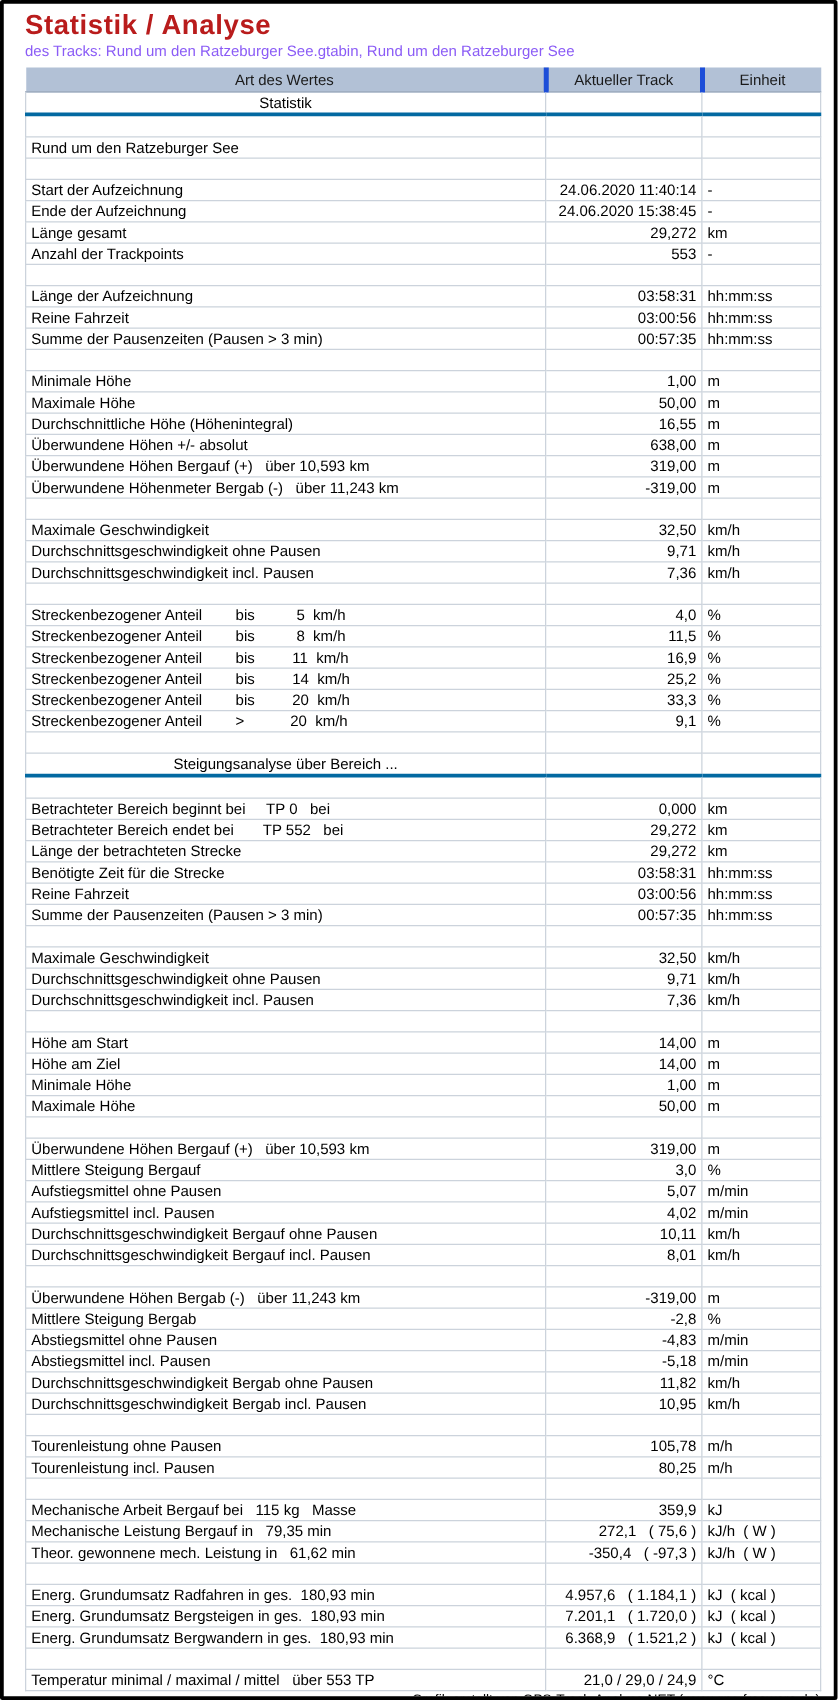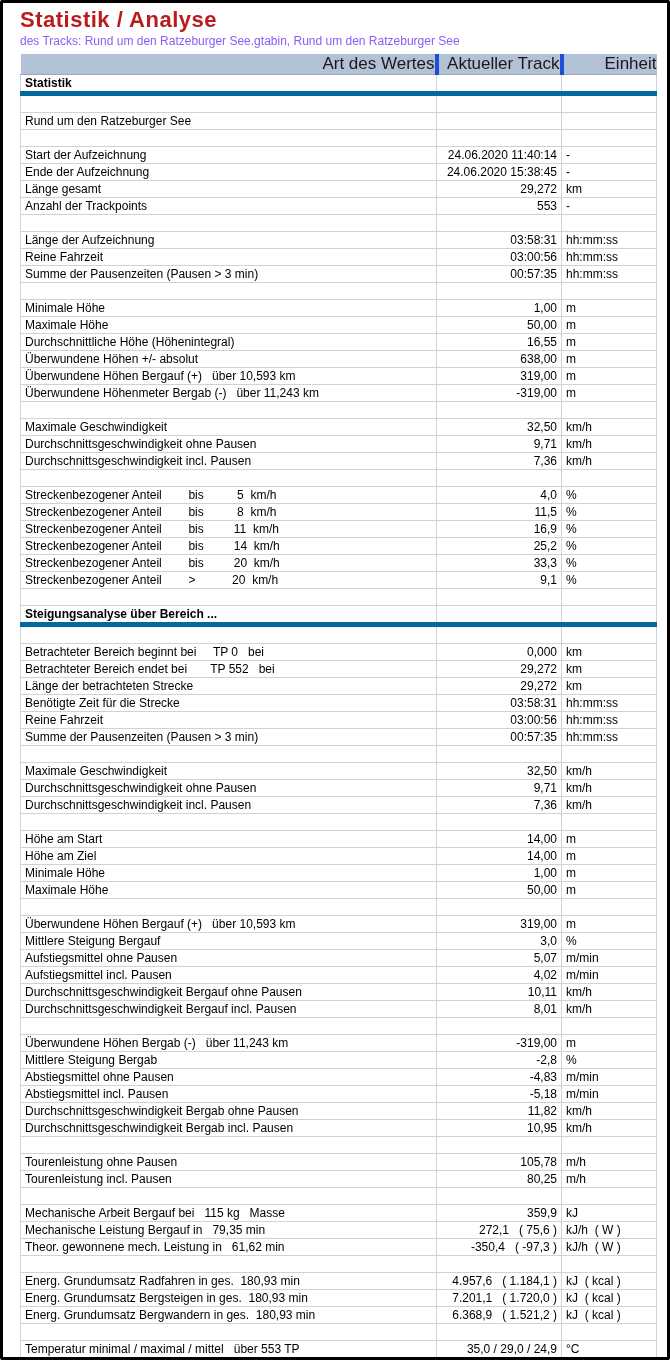--- a/index.html
+++ b/index.html
@@ -35,24 +35,24 @@
     color: #8b5cf6;
   }
   table.stats {
     border-collapse: collapse;
     table-layout: fixed;
     width: 636px;
   }
   table.stats th {
     background: #b2c1d6;
     font-weight: normal;
-    font-size: 17px;
+    font-size: 12px;
     color: #1a1a1a;
     height: 19px;
-    text-align: right;
+    text-align: center;
     padding: 0;
     border-bottom: 1px solid #9aa8ba;
   }
   table.stats th + th { border-left: 4px solid #1d4ed8; margin-left: 20px; }
   col.c1 { width: 416px; }
   col.c2 { width: 125px; }
   col.c3 { width: 95px;  }
   table.stats td {
     border: 1px solid #ccd3dc;
     font-size: 12px;
@@ -60,22 +60,23 @@
     height: 16px;
     line-height: 16px;
     padding: 0 4px;
     white-space: pre;
     overflow: hidden;
   }
   td.c-label { text-align: left; }
   td.c-value { text-align: right; }
   td.c-unit  { text-align: left; padding-left: 6px; }
   tr.section td {
-    font-weight: bold;
-    border-bottom: 5px solid #0369a1;
+    font-weight: normal;
+    border-bottom: 3px solid #0369a1;
+    text-align: center;
   }
   .footer {
     width: 636px;
     text-align: right;
     font-size: 11px;
     line-height: 13px;
     color: #000000;
     margin-top: 1px;
   }
 </style>
@@ -465,20 +466,20 @@
           <td class="c-value">6.368,9   ( 1.521,2 )</td>
           <td class="c-unit">kJ  ( kcal )</td>
         </tr>
         <tr>
           <td class="c-label"></td>
           <td class="c-value"></td>
           <td class="c-unit"></td>
         </tr>
         <tr>
           <td class="c-label">Temperatur minimal / maximal / mittel   über 553 TP</td>
-          <td class="c-value">35,0 / 29,0 / 24,9</td>
+          <td class="c-value">21,0 / 29,0 / 24,9</td>
           <td class="c-unit">°C</td>
         </tr>
       </tbody>
   </table>
 
   <div class="footer">Grafik erstellt von GPS-Track-Analyse.NET (www.gps-freeware.de)</div>
 </div>
 
 </body></html>

